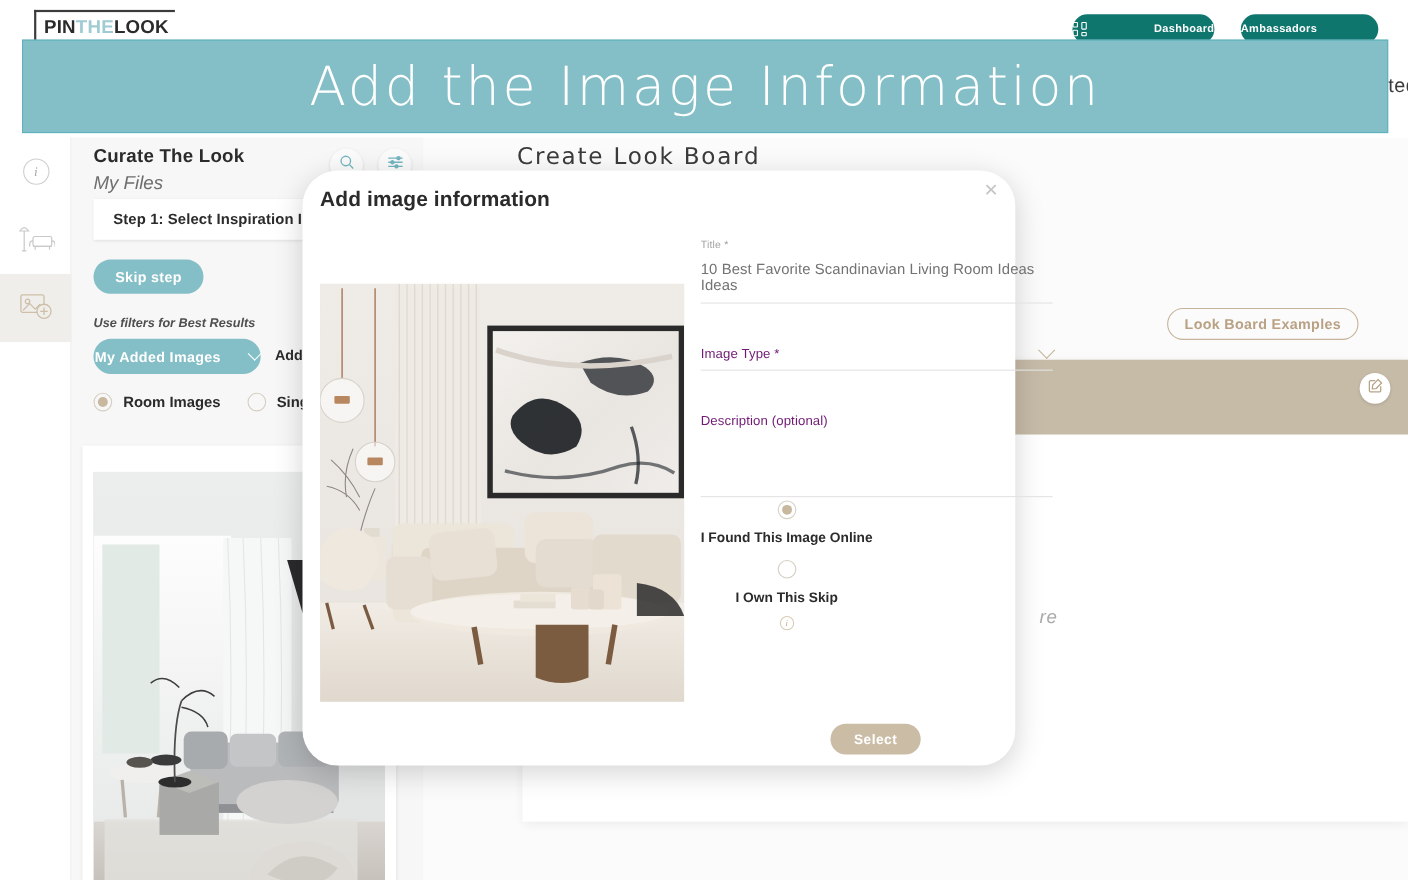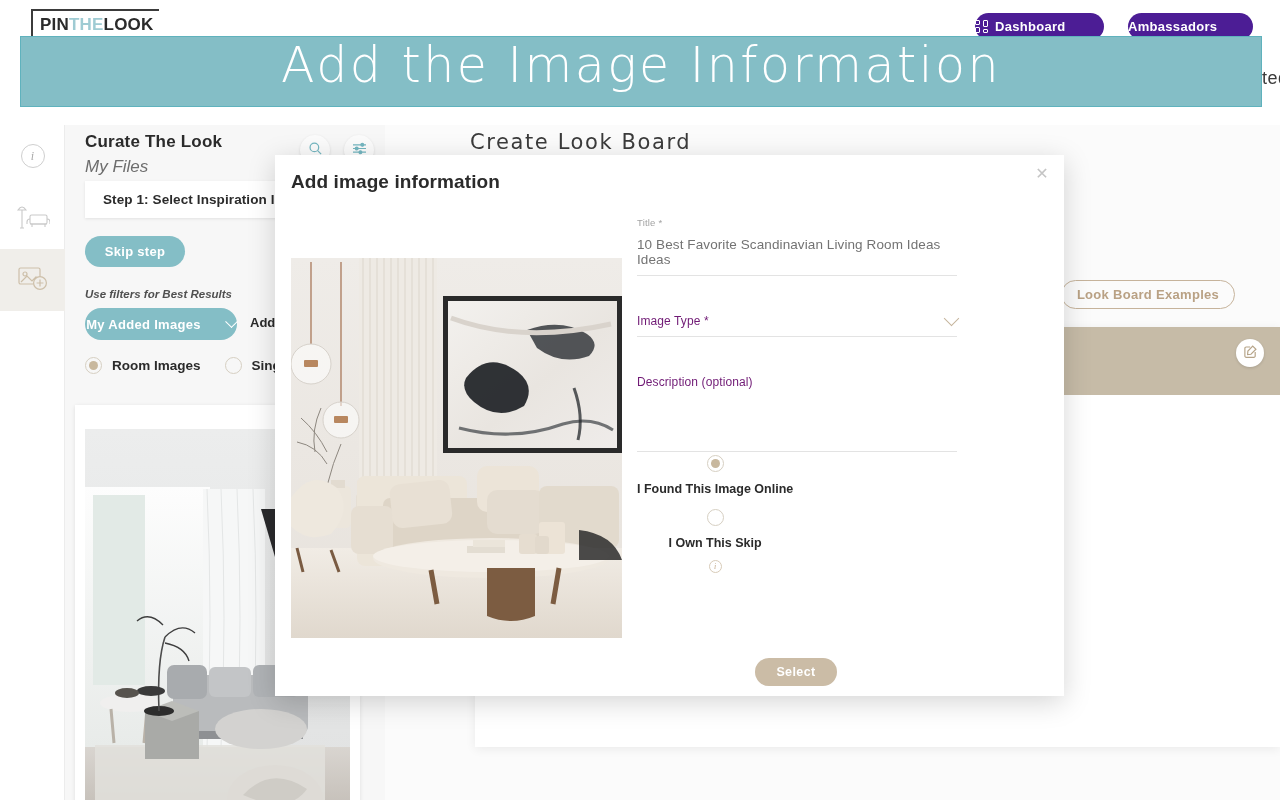--- a/index.html
+++ b/index.html
@@ -19,45 +19,45 @@
   }
   .logo {
     position: absolute; left: 31px; top: 9px;
     border-left: 2px solid #3b3b3b; border-top: 2px solid #3b3b3b;
     padding: 3px 6px 0 7px; height: 30px;
   }
   .logo-text { font-size: 17px; font-weight: 700; letter-spacing: .2px; line-height: 22px; white-space: nowrap;}
   .logo-text .mid { color: #9fcbd3; }
   .navbtn {
     position: absolute; top: 13px; height: 27px;
-    background: #4c1d95; color: #fff; border-radius: 16px;
-    font-size: 13px; font-weight: 600; letter-spacing: .3px;
-    display: flex; align-items: center; justify-content: flex-start; gap: 7px;
+    background: #0f766e; color: #fff; border-radius: 16px;
+    font-size: 10px; font-weight: 600; letter-spacing: .3px;
+    display: flex; align-items: center; justify-content: space-between; gap: 7px;
     cursor: pointer; border: none;
   }
   .navbtn.dash { left: 975px; width: 129px; }
   .navbtn.amb  { left: 1128px; width: 125px; }
   .grid-icon { display: inline-block; width: 13px; height: 13px; position: relative; }
   .grid-icon i { position: absolute; border: 1.4px solid #fff; border-radius: 1px; display:block; }
   .grid-icon i:nth-child(1){ left:0; top:0; width:5px; height:5px; }
   .grid-icon i:nth-child(2){ left:7.5px; top:0; width:5px; height:7px; }
   .grid-icon i:nth-child(3){ left:0; top:7px; width:5px; height:6px; }
   .grid-icon i:nth-child(4){ left:7.5px; top:9px; width:5px; height:4px; }
 
   
   .cutoff-text {
     position: absolute; left: 1262px; top: 68px; font-size: 18px;
     color: #3b3b3b; letter-spacing: .5px; z-index: 2; white-space: nowrap;
   }
 
   
   .banner {
-    position: absolute; left: 20px; top: 36px; width: 1242px; height: 71px;
+    position: absolute; left: 20px; top: 36px; width: 1242px; height: 85px;
     background: #84bec6; border: 1px solid #5fb2bd; z-index: 40;
-    display: flex; justify-content: center;
+    display: flex; align-items: center; justify-content: center;
   }
   .banner-text {
     color: #ffffff; font-size: 49px; font-weight: 300;
     letter-spacing: 2.5px; white-space: nowrap;
     font-family: "DejaVu Sans", sans-serif;
   }
 
   
   .rail {
     position: absolute; left: 0; top: 125px; width: 65px; height: 675px;
@@ -144,22 +144,22 @@
     position: absolute; left: 90px; top: 202px; width: 805px; height: 420px;
     background: #ffffff; box-shadow: 0 2px 10px rgba(0,0,0,.07);
   }
   .ghost-text {
     position: absolute; left: 560px; top: 426px; font-size: 17px; font-style: italic;
     color: #aaaaaa; letter-spacing: .6px; white-space: nowrap;
   }
 
   
   .modal {
-    position: absolute; left: 275px; top: 155px; width: 789px; height: 541px;
-    background: #ffffff; box-shadow: 0 6px 26px rgba(0,0,0,.17); z-index: 30;
+    position: absolute; left: 275px; top: 155px; width: 648px; height: 541px;
+    background: #ffffff; box-shadow: 0 6px 26px rgba(0,0,0,.17); z-index: 30; border-radius: 32px;
   }
   .modal-title { position:absolute; left: 16px; top: 16px; font-size: 19px; font-weight: 600; color: #2b2b2b; letter-spacing:.1px;}
   .modal-close {
     position: absolute; right: 13px; top: 11px; width: 18px; height: 18px;
     font-size: 16px; color: #c5c5c5; cursor: pointer; line-height: 16px; text-align:center;
   }
   .modal-img {
     position: absolute; left: 16px; top: 103px; width: 331px; height: 380px;
     overflow: hidden; background: #e9e6e2;
   }

